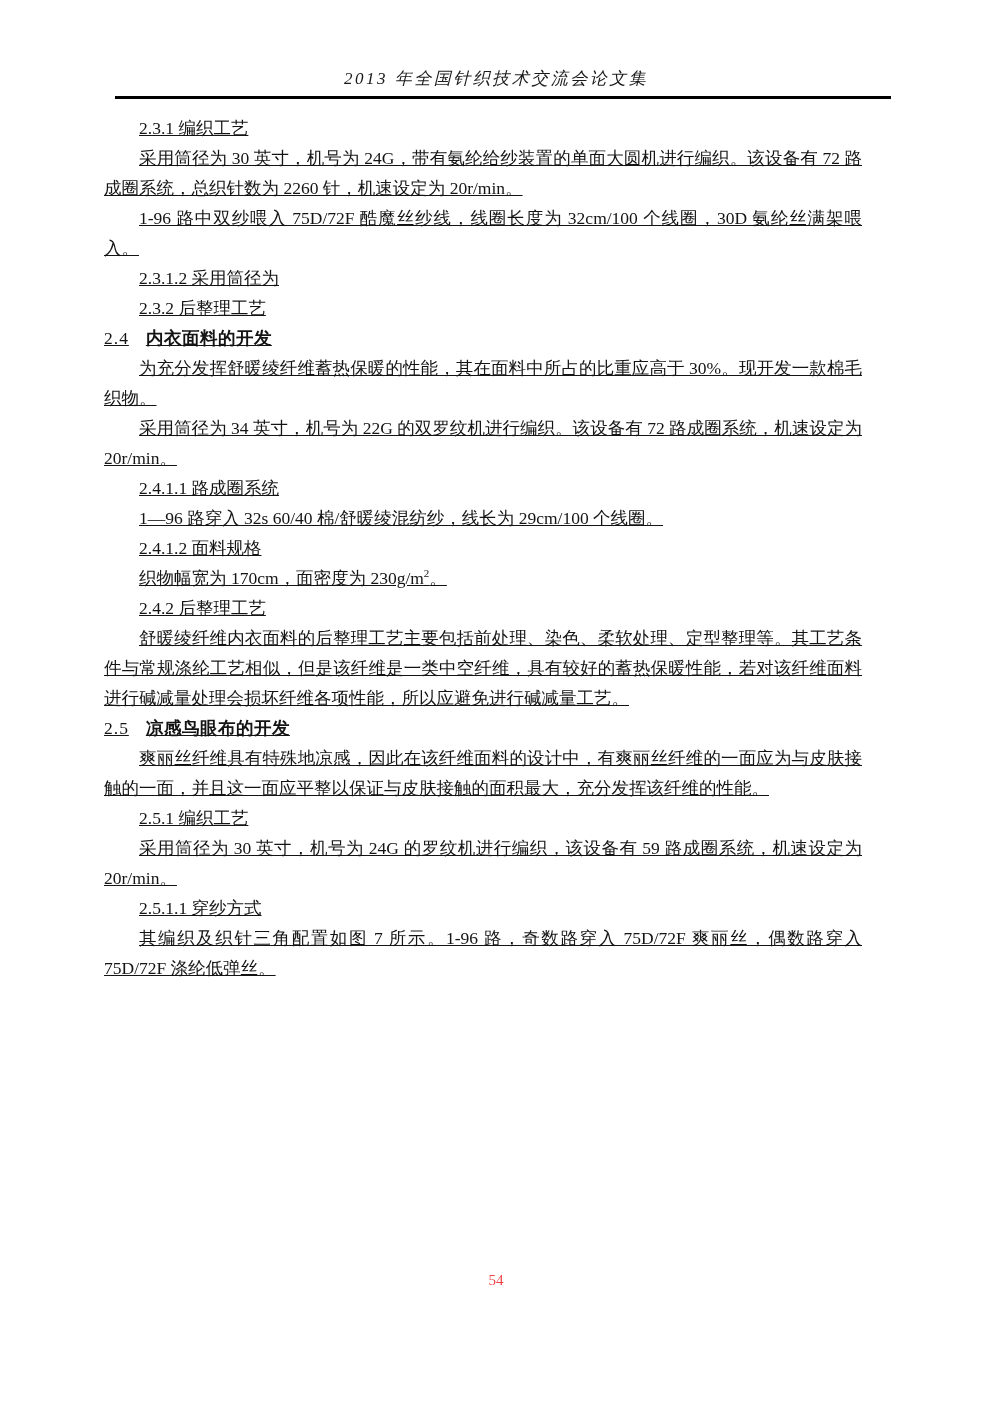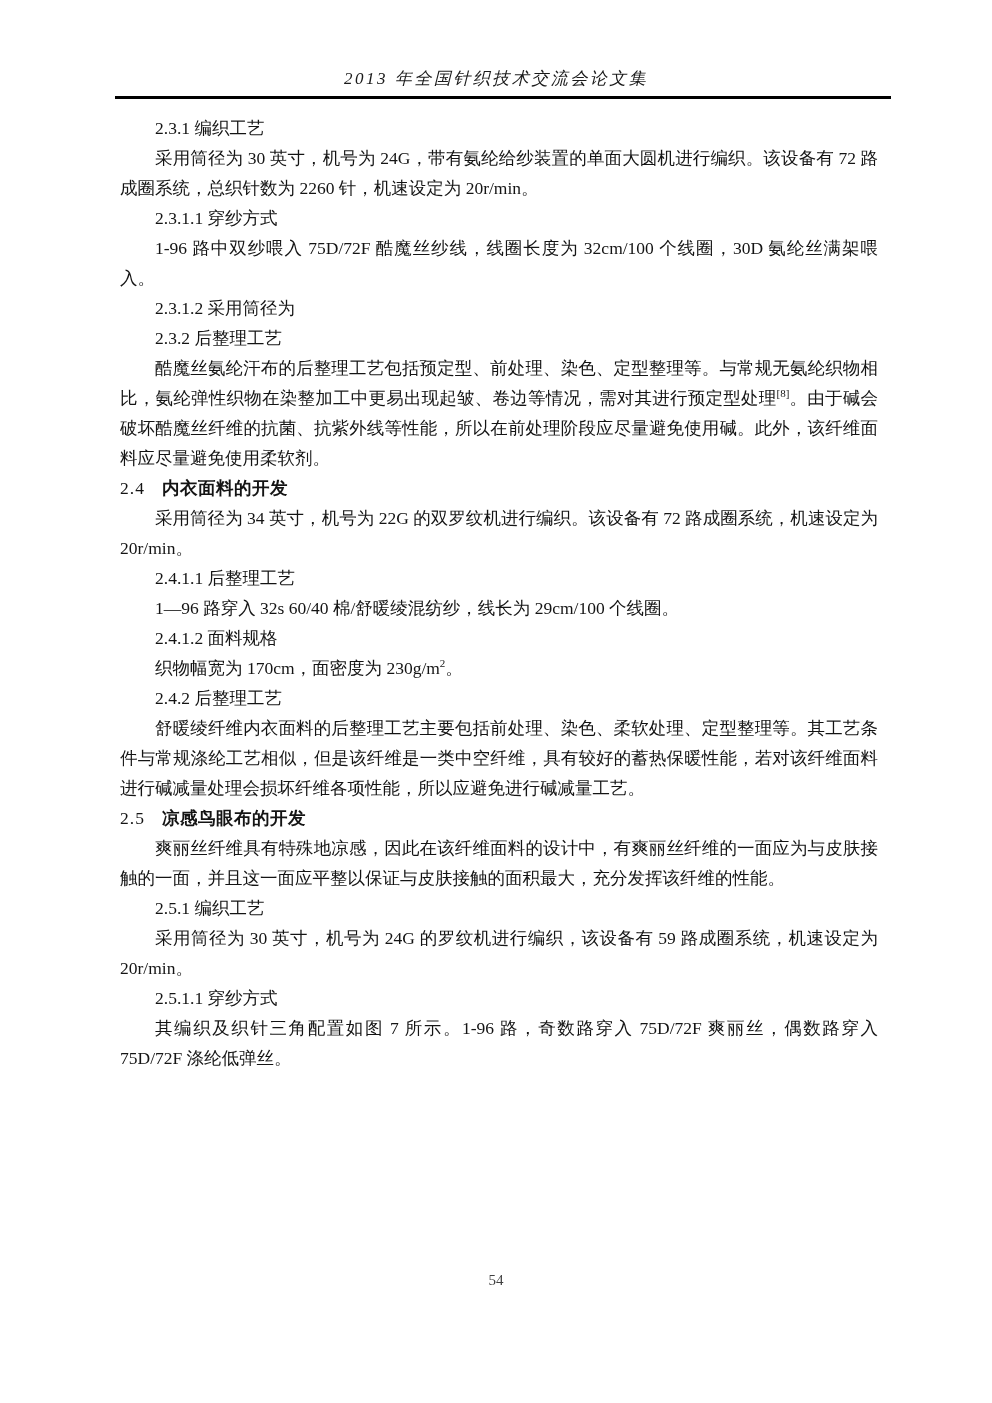--- a/index.html
+++ b/index.html
@@ -27,26 +27,27 @@
     position: absolute;
     top: 96px;
     left: 115px;
     width: 776px;
     height: 3px;
     background: #000000;
   }
   .doc-body {
     position: absolute;
     top: 113px;
-    left: 120px;
+    left: 104px;
     width: 758px;
     font-size: 17.5px;
     line-height: 30px;
     text-align: justify;
     text-justify: inter-ideograph;
+    text-decoration: underline;
   }
   .doc-body div { margin: 0; }
   .para, .sub { text-indent: 2em; }
   .h2 { text-indent: 0; }
   .h2 .num {
     font-family: "Liberation Serif", "DejaVu Serif", serif;
     letter-spacing: 1px;
     margin-top: 40px;
   }
   .h2 .title {
@@ -60,43 +61,42 @@
     line-height: 0;
     vertical-align: super;
   }
   .page-footer {
     position: absolute;
     top: 1272px;
     left: 0;
     width: 100%;
     text-align: center;
     font-size: 15px;
-    color: #404040;
+    color: #ef4444;
   }
 </style>
 </head>
 <body>
 
 <div class="page">
 
   <div class="running-head">2013 年全国针织技术交流会论文集</div>
 
   <div class="header-rule"></div>
 
   <main class="doc-body">
       <div class="sub">2.3.1  编织工艺</div>
       <div class="para">采用筒径为 30 英寸，机号为 24G，带有氨纶给纱装置的单面大圆机进行编织。该设备有 72 路成圈系统，总织针数为 2260 针，机速设定为 20r/min。</div>
-      <div class="sub">2.3.1.1  穿纱方式</div>
       <div class="para">1-96 路中双纱喂入 75D/72F 酷魔丝纱线，线圈长度为 32cm/100 个线圈，30D 氨纶丝满架喂入。</div>
       <div class="sub">2.3.1.2  采用筒径为</div>
       <div class="sub">2.3.2  后整理工艺</div>
-      <div class="para"><span>酷魔丝氨纶汗布的后整理工艺包括预定型、前处理、染色、定型整理等。与常规无氨纶织物相比，氨纶弹性织物在染整加工中更易出现起皱、卷边等情况，需对其进行预定型处理</span><sup>[8]</sup><span>。由于碱会破坏酷魔丝纤维的抗菌、抗紫外线等性能，所以在前处理阶段应尽量避免使用碱。此外，该纤维面料应尽量避免使用柔软剂。</span></div>
       <div class="h2"><span class="num">2.4</span><span class="title">内衣面料的开发</span></div>
+      <div class="para">为充分发挥舒暖绫纤维蓄热保暖的性能，其在面料中所占的比重应高于 30%。现开发一款棉毛织物。</div>
       <div class="para">采用筒径为 34 英寸，机号为 22G 的双罗纹机进行编织。该设备有 72 路成圈系统，机速设定为 20r/min。</div>
-      <div class="sub">2.4.1.1  后整理工艺</div>
+      <div class="sub">2.4.1.1  路成圈系统</div>
       <div class="para">1—96 路穿入 32s 60/40 棉/舒暖绫混纺纱，线长为 29cm/100 个线圈。</div>
       <div class="sub">2.4.1.2  面料规格</div>
       <div class="para"><span>织物幅宽为 170cm，面密度为 230g/m</span><sup>2</sup><span>。</span></div>
       <div class="sub">2.4.2  后整理工艺</div>
       <div class="para">舒暖绫纤维内衣面料的后整理工艺主要包括前处理、染色、柔软处理、定型整理等。其工艺条件与常规涤纶工艺相似，但是该纤维是一类中空纤维，具有较好的蓄热保暖性能，若对该纤维面料进行碱减量处理会损坏纤维各项性能，所以应避免进行碱减量工艺。</div>
       <div class="h2"><span class="num">2.5</span><span class="title">凉感鸟眼布的开发</span></div>
       <div class="para">爽丽丝纤维具有特殊地凉感，因此在该纤维面料的设计中，有爽丽丝纤维的一面应为与皮肤接触的一面，并且这一面应平整以保证与皮肤接触的面积最大，充分发挥该纤维的性能。</div>
       <div class="sub">2.5.1  编织工艺</div>
       <div class="para">采用筒径为 30 英寸，机号为 24G 的罗纹机进行编织，该设备有 59 路成圈系统，机速设定为 20r/min。</div>
       <div class="sub">2.5.1.1  穿纱方式</div>

